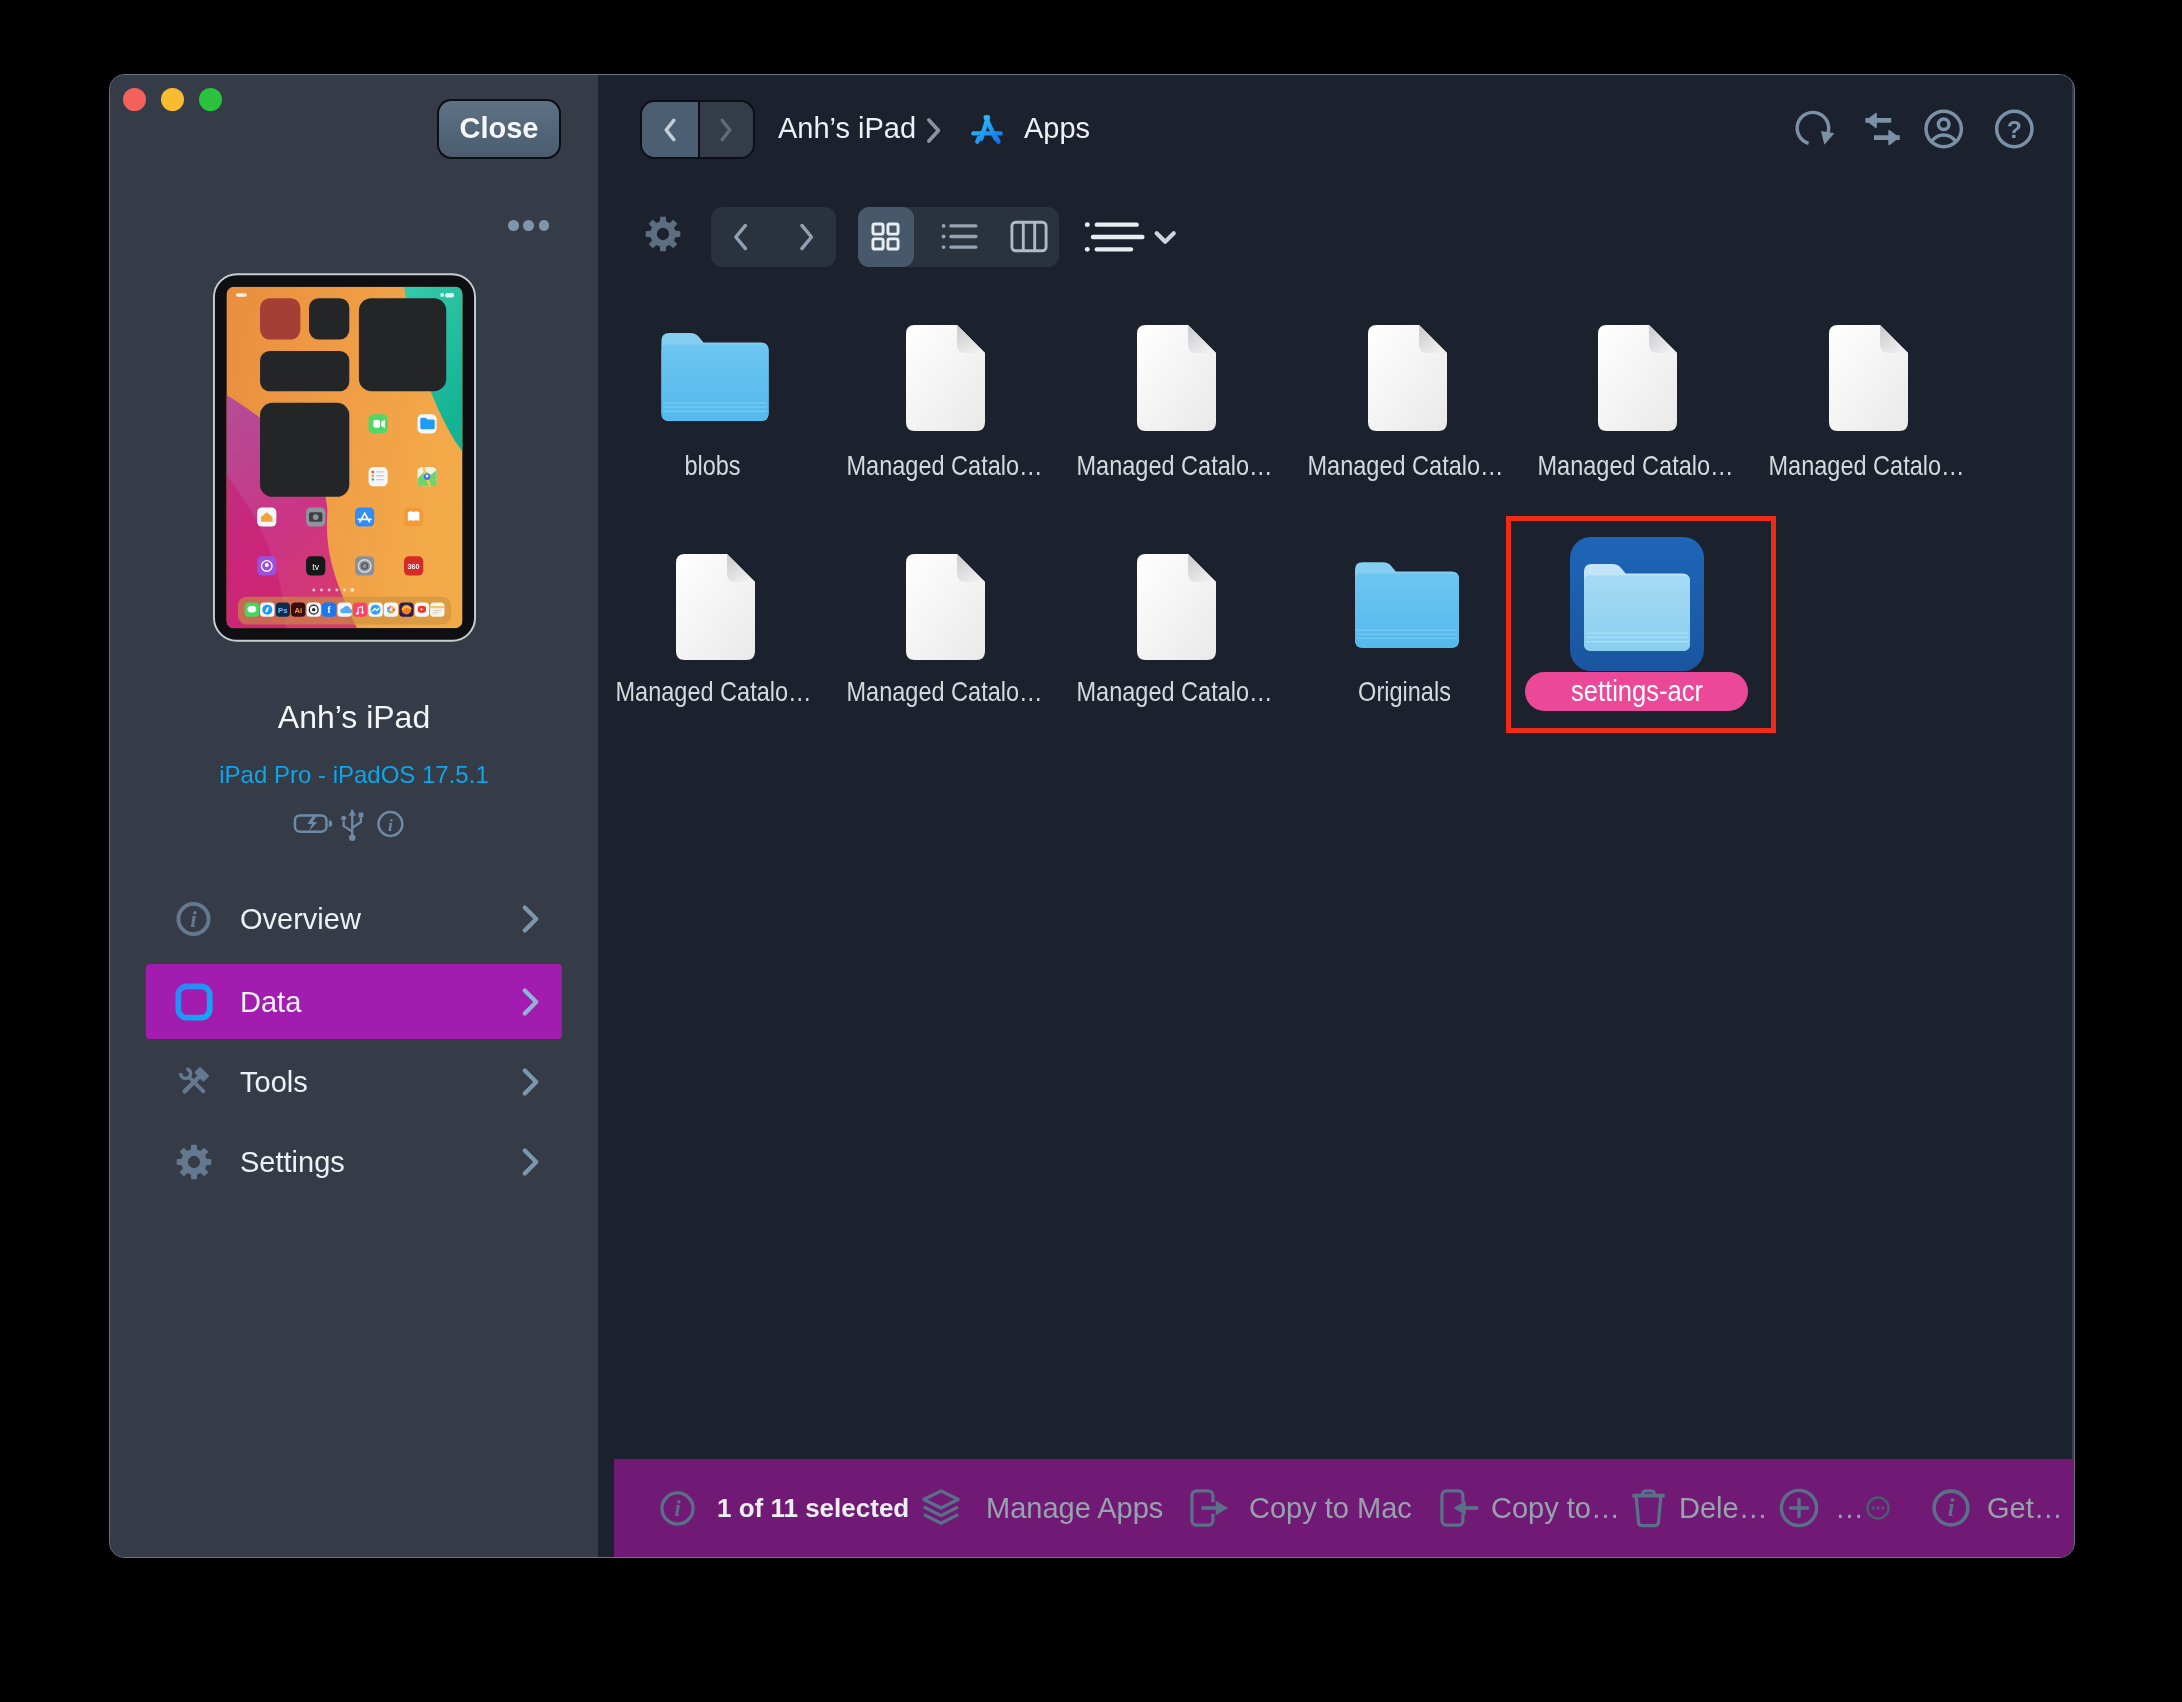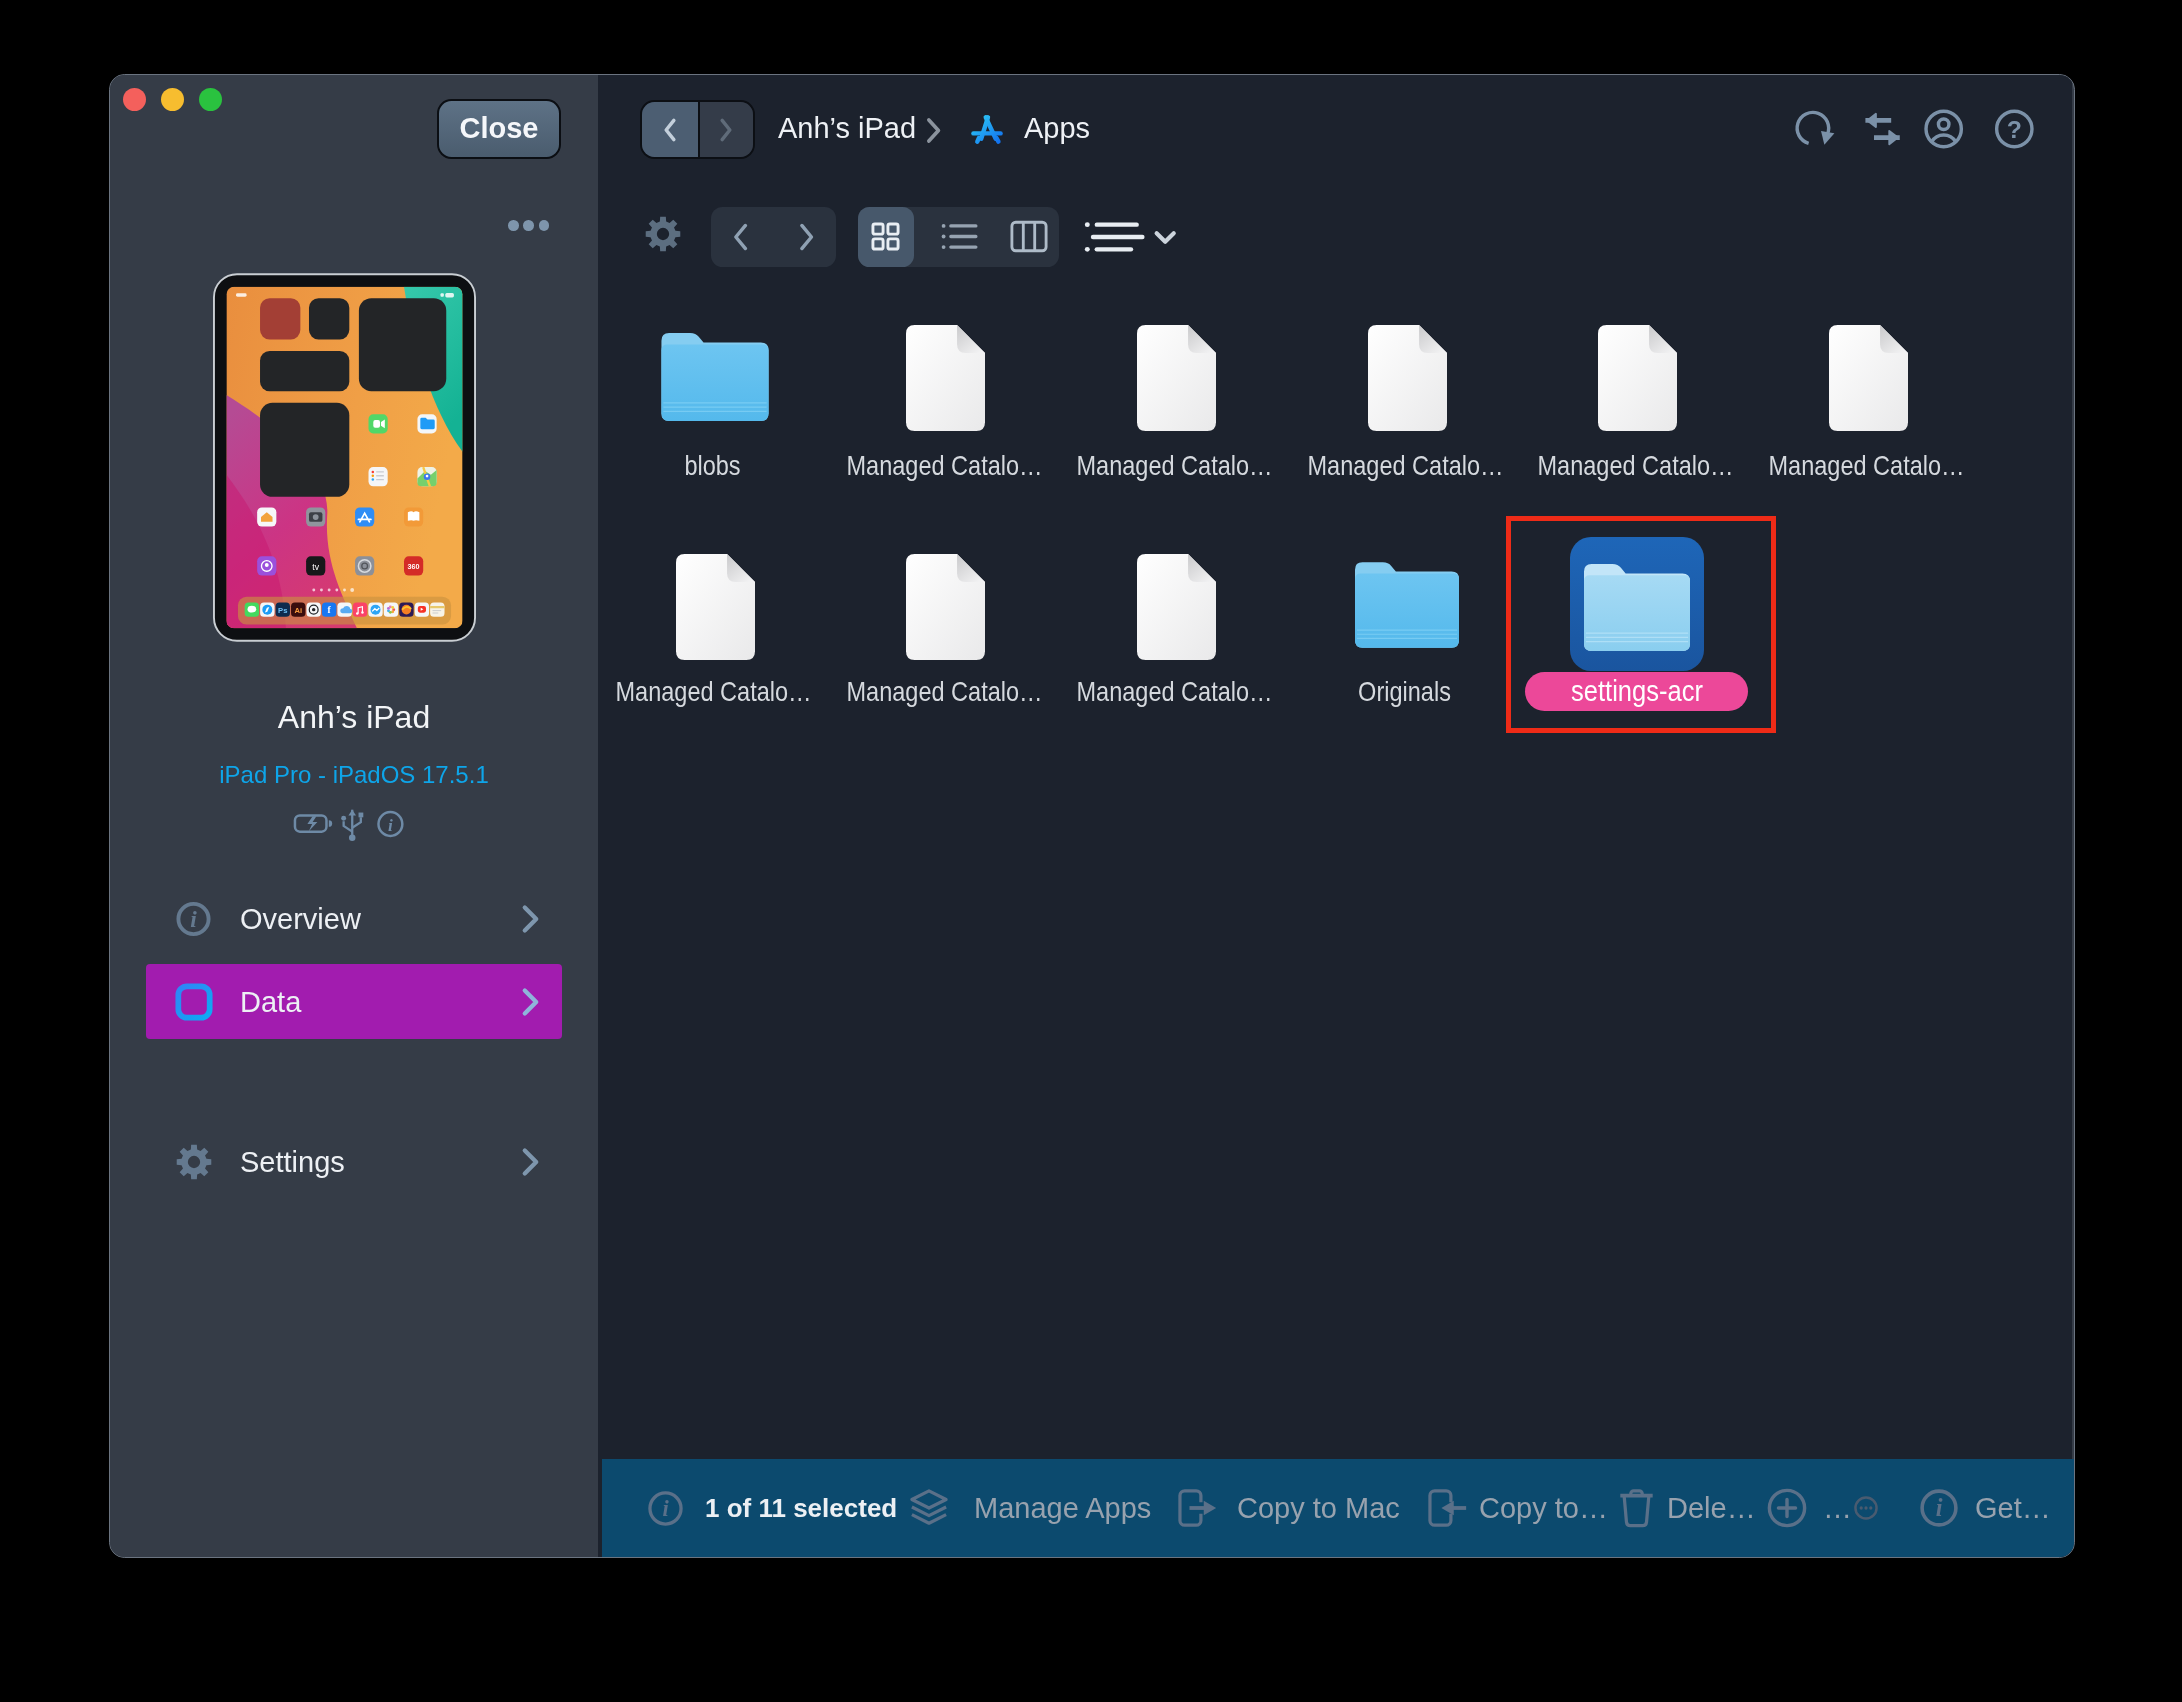--- a/index.html
+++ b/index.html
@@ -23,21 +23,21 @@
 .menurow { position:absolute; left:36px; width:416px; height:75px; }
 .menurow .label { position:absolute; left:94px; top:50%; transform:translateY(-50%);
   color:#edf0f4; font-size:29px; }
 .menurow svg.chev { position:absolute; right:21px; top:50%; transform:translateY(-50%); }
 .menurow svg.micon { position:absolute; left:29px; top:50%; transform:translateY(-50%); }
 .sel { background:#a21caf; border-radius:4px; }
 
 .bc { position:absolute; top:37px; color:#eef1f5; font-size:29px; }
 .tb2box { position:absolute; top:132px; height:60px; background:#2a323e; border-radius:11.5px; }
 .glabel { color:#d5d9de; font-size:28px; position:absolute; text-align:center; white-space:nowrap; transform:scaleX(.84); }
-.bbar { position:absolute; left:4px; bottom:0; width:100%; height:98px; background:#0c4a6e;text-decoration:underline; }
+.bbar { position:absolute; left:16px; bottom:0; width:100%; height:98px; background:#701a75;text-decoration:underline; }
 .btxt { color:#98a2ae; font-size:29px; }
 </style>
 </head>
 <body>
 <svg width="0" height="0" style="position:absolute">
   <defs>
     <linearGradient id="docg" x1="0" y1="0" x2="1" y2="1">
       <stop offset="0" stop-color="#ffffff"></stop>
         <stop offset="1" stop-color="#e9e9ea"></stop>
     </linearGradient>
@@ -254,20 +254,38 @@
               <stop offset="1" stop-color="#0fa9f3"></stop>
             </linearGradient>
           </defs>
           <rect x="3.5" y="3.5" width="33" height="33" rx="9" fill="none" stroke="url(#dg)" stroke-width="6"></rect>
         </svg>
       <div class="label">Data</div>
       <svg class="chev" width="21" height="33" viewBox="0 0 22 34">
           <path d="M5 5 L17 17 L5 29" fill="none" stroke="#8fb4da" stroke-width="4.5" stroke-linecap="round" stroke-linejoin="round"></path>
         </svg>
     </div>
+    <div class="menurow" style="top:969px;">
+      <svg class="micon" width="38" height="38" viewBox="0 0 40 40">
+        <g stroke="#64798f" fill="none">
+          <g transform="rotate(45 20 20)">
+            <path d="M20 14 V34" stroke-width="4.6" stroke-linecap="round"></path>
+            <rect x="13" y="4" width="14" height="9" rx="1.5" fill="#64798f" stroke="none"></rect>
+          </g>
+          <g transform="rotate(-45 20 20)">
+            <path d="M20 13 V34" stroke-width="4" stroke-linecap="round"></path>
+            <circle cx="20" cy="7.5" r="5.2" stroke-width="3.8" stroke-dasharray="24.5 8.2" stroke-dashoffset="-28.6"></circle>
+          </g>
+        </g>
+      </svg>
+      <div class="label">Tools</div>
+      <svg class="chev" width="21" height="33" viewBox="0 0 22 34">
+          <path d="M5 5 L17 17 L5 29" fill="none" stroke="#7e96ad" stroke-width="4.5" stroke-linecap="round" stroke-linejoin="round"></path>
+        </svg>
+    </div>
     <div class="menurow" style="top:1049px;">
       <svg class="micon" width="38" height="38" viewBox="0 0 40 40">
           <use href="#gearP" fill="#64798f" fill-rule="evenodd"></use>
         </svg>
       <div class="label">Settings</div>
       <svg class="chev" width="21" height="33" viewBox="0 0 22 34">
           <path d="M5 5 L17 17 L5 29" fill="none" stroke="#7e96ad" stroke-width="4.5" stroke-linecap="round" stroke-linejoin="round"></path>
         </svg>
     </div>
   </div>

